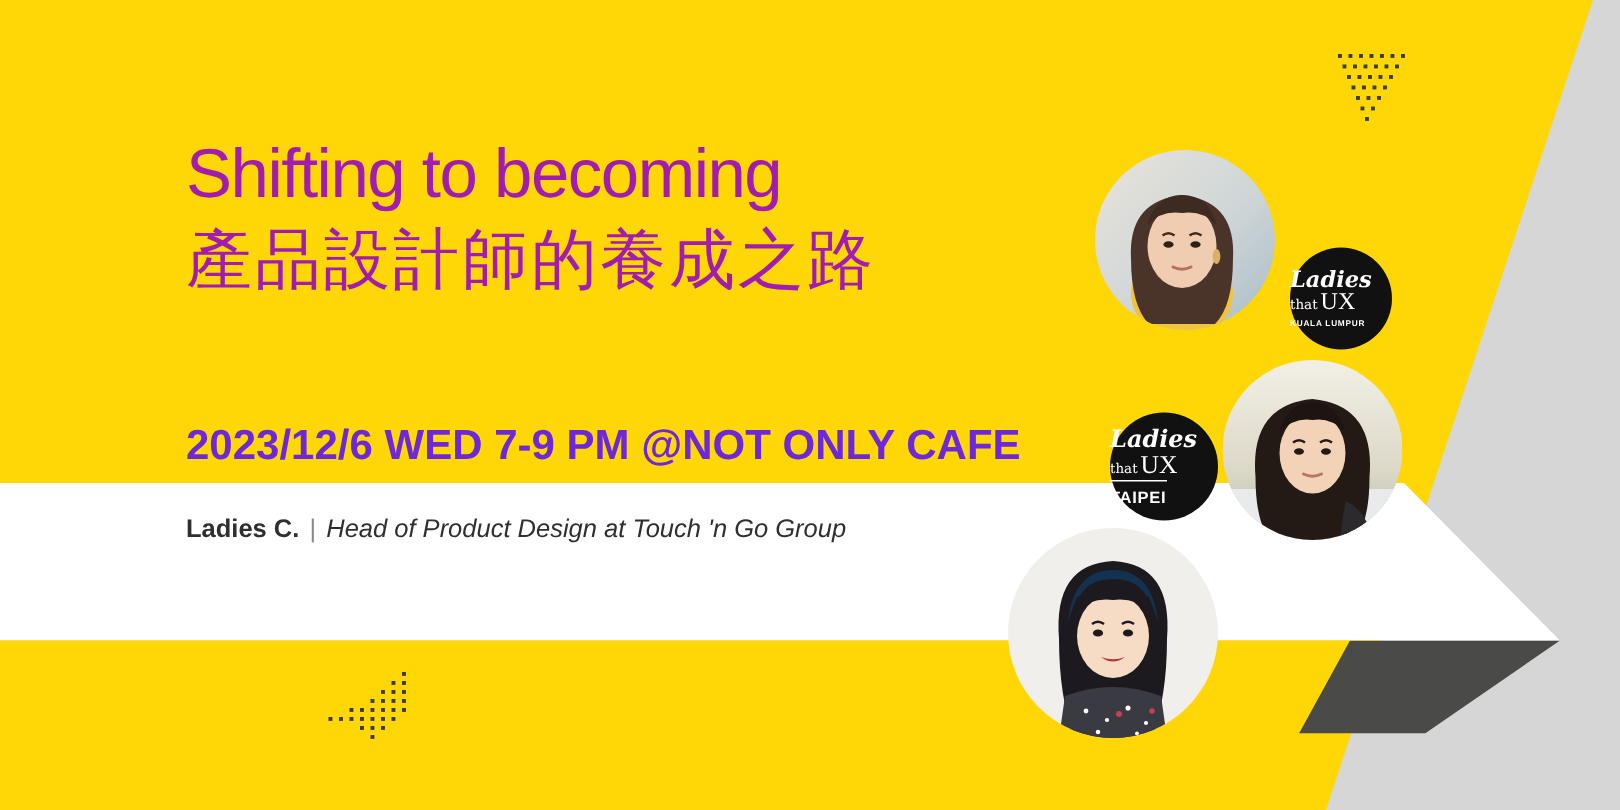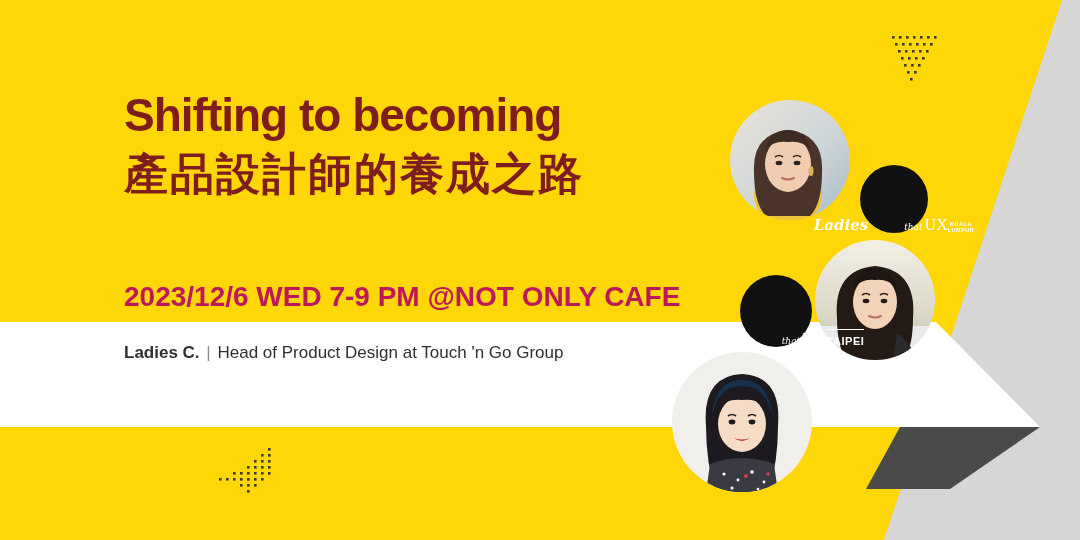--- a/index.html
+++ b/index.html
@@ -39,22 +39,22 @@
   
   .dots { position: absolute; }
   .dots svg { display: block; }
 
   
   .headline {
     position: absolute;
     left: 124px;
     top: 88px;
     width: 620px;
-    color: #7f1d1d;
-    font-weight: bold;
+    color: #a21caf;
+    font-weight: normal;
     letter-spacing: -1px;
   }
   .headline .line1 {
     display: block;
     font-size: 46px;
     line-height: 54px;
     white-space: nowrap;
   }
   .headline .line2 {
     display: block;
@@ -68,77 +68,75 @@
     line-height: 60px;
     letter-spacing: 2px;
     white-space: nowrap;
     margin-top: 2px;
   }
 
   .datetime {
     position: absolute;
     left: 124px;
     top: 281px;
-    color: #be185d;
+    color: #6d28d9;
     font-size: 28px;
     font-weight: bold;
     letter-spacing: 0px;
     white-space: nowrap;
   }
 
   .speakers {
     position: absolute;
     left: 124px;
     top: 340px;
     color: #2f2f2f;
     font-size: 17px;
     line-height: 25px;
   }
   .speaker-row { white-space: nowrap; }
   .speaker-name { font-weight: bold; }
   .speaker-sep { color: #8a8a8a; padding: 0 2px; }
-  .speaker-role { font-weight: normal; }
+  .speaker-role { font-weight: normal; font-style: italic; }
 
   
   .photo {
     position: absolute;
     border-radius: 50%;
     overflow: hidden;
   }
   .photo svg { display: block; }
 
   
   .badge {
     position: absolute;
     border-radius: 50%;
     background: #111111;
     color: #ffffff;
     display: flex;
-    flex-direction: row;
-    align-items: flex-end;
+    flex-direction: column;
+    align-items: flex-start;
     justify-content: center;
     text-align: center;
   }
   .badge-script {
     font-family: "DejaVu Serif", serif;
     font-style: italic;
     font-weight: bold;
     line-height: 1;
   }
   .badge-mid {
     display: flex;
     align-items: baseline;
     justify-content: center;
     gap: 2px;
     line-height: 1;
   }
   .badge-that {
     font-family: "DejaVu Serif", serif;
-    font-style: italic;
-    margin-left: 36px;
   }
   .badge-ux {
     font-family: Liberation Serif, serif;
     font-weight: normal;
     letter-spacing: 0px;
   }
   .badge-city {
     font-family: "Liberation Sans", sans-serif;
     font-weight: bold;
     letter-spacing: 0.5px;

